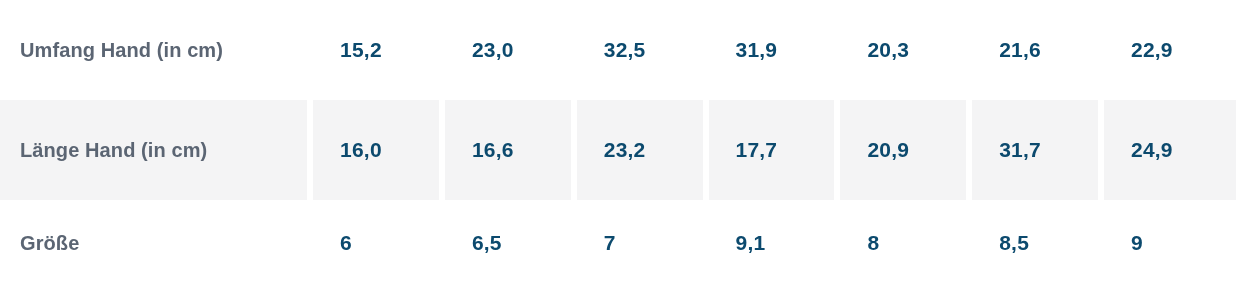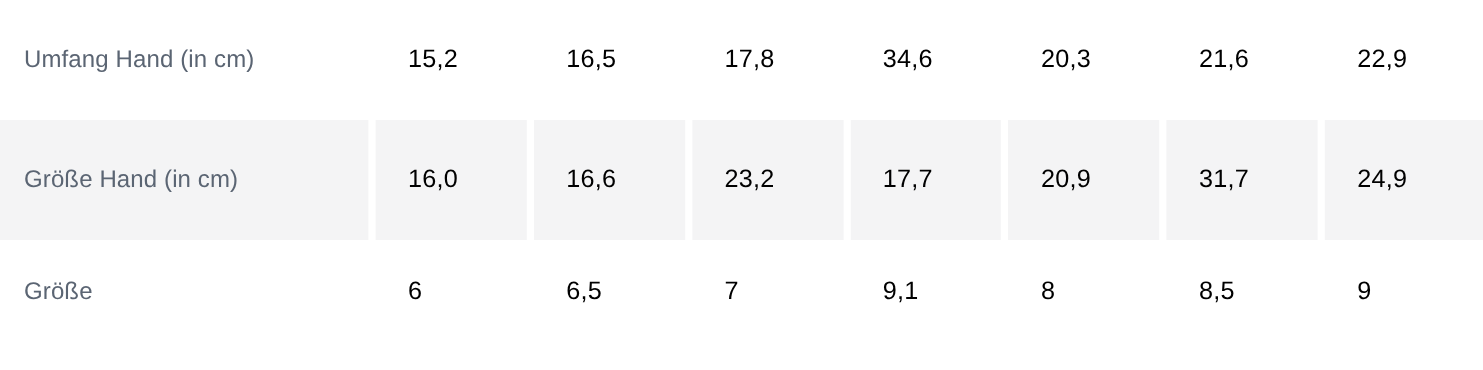--- a/index.html
+++ b/index.html
@@ -60,31 +60,31 @@
     padding-right: 14px;
   }
   td.data-cell .cell-inner {
     padding-left: 27px;
     padding-right: 8px;
   }
   td.data-cell.last .cell-inner { margin-right: 0; }
 
   .label-text {
     font-size: 20px;
-    font-weight: normal;
+    font-weight: bold;
     line-height: 1.42;
     color: #5b6573;
     letter-spacing: 0.1px;
   }
 
   .value-text {
     font-size: 21px;
-    font-weight: normal;
+    font-weight: bold;
     line-height: 1.3;
-    color: #000000;
+    color: #0c4a6e;
     letter-spacing: 0.2px;
   }
 </style>
 </head>
 <body>
 
 <div class="size-table-wrap">
   <table class="size-table">
     <colgroup>
       <col class="label-col">
@@ -104,31 +104,31 @@
             <span class="label-text">Umfang Hand (in cm)</span>
           </div>
         </td>
         <td class="data-cell">
           <div class="cell-inner">
               <span class="value-text">15,2</span>
             </div>
         </td>
         <td class="data-cell">
           <div class="cell-inner">
-              <span class="value-text">16,5</span>
-            </div>
-        </td>
-        <td class="data-cell">
-          <div class="cell-inner">
-              <span class="value-text">17,8</span>
-            </div>
-        </td>
-        <td class="data-cell">
-          <div class="cell-inner">
-              <span class="value-text">34,6</span>
+              <span class="value-text">23,0</span>
+            </div>
+        </td>
+        <td class="data-cell">
+          <div class="cell-inner">
+              <span class="value-text">32,5</span>
+            </div>
+        </td>
+        <td class="data-cell">
+          <div class="cell-inner">
+              <span class="value-text">31,9</span>
             </div>
         </td>
         <td class="data-cell">
           <div class="cell-inner">
               <span class="value-text">20,3</span>
             </div>
         </td>
         <td class="data-cell">
           <div class="cell-inner">
               <span class="value-text">21,6</span>
@@ -137,21 +137,21 @@
         <td class="data-cell last">
           <div class="cell-inner">
               <span class="value-text">22,9</span>
             </div>
         </td>
       </tr>
 
       <tr class="row-laenge striped">
         <td class="label-cell">
           <div class="cell-inner">
-            <span class="label-text">Größe Hand (in cm)</span>
+            <span class="label-text">Länge Hand (in cm)</span>
           </div>
         </td>
         <td class="data-cell">
           <div class="cell-inner">
               <span class="value-text">16,0</span>
             </div>
         </td>
         <td class="data-cell">
           <div class="cell-inner">
               <span class="value-text">16,6</span>

